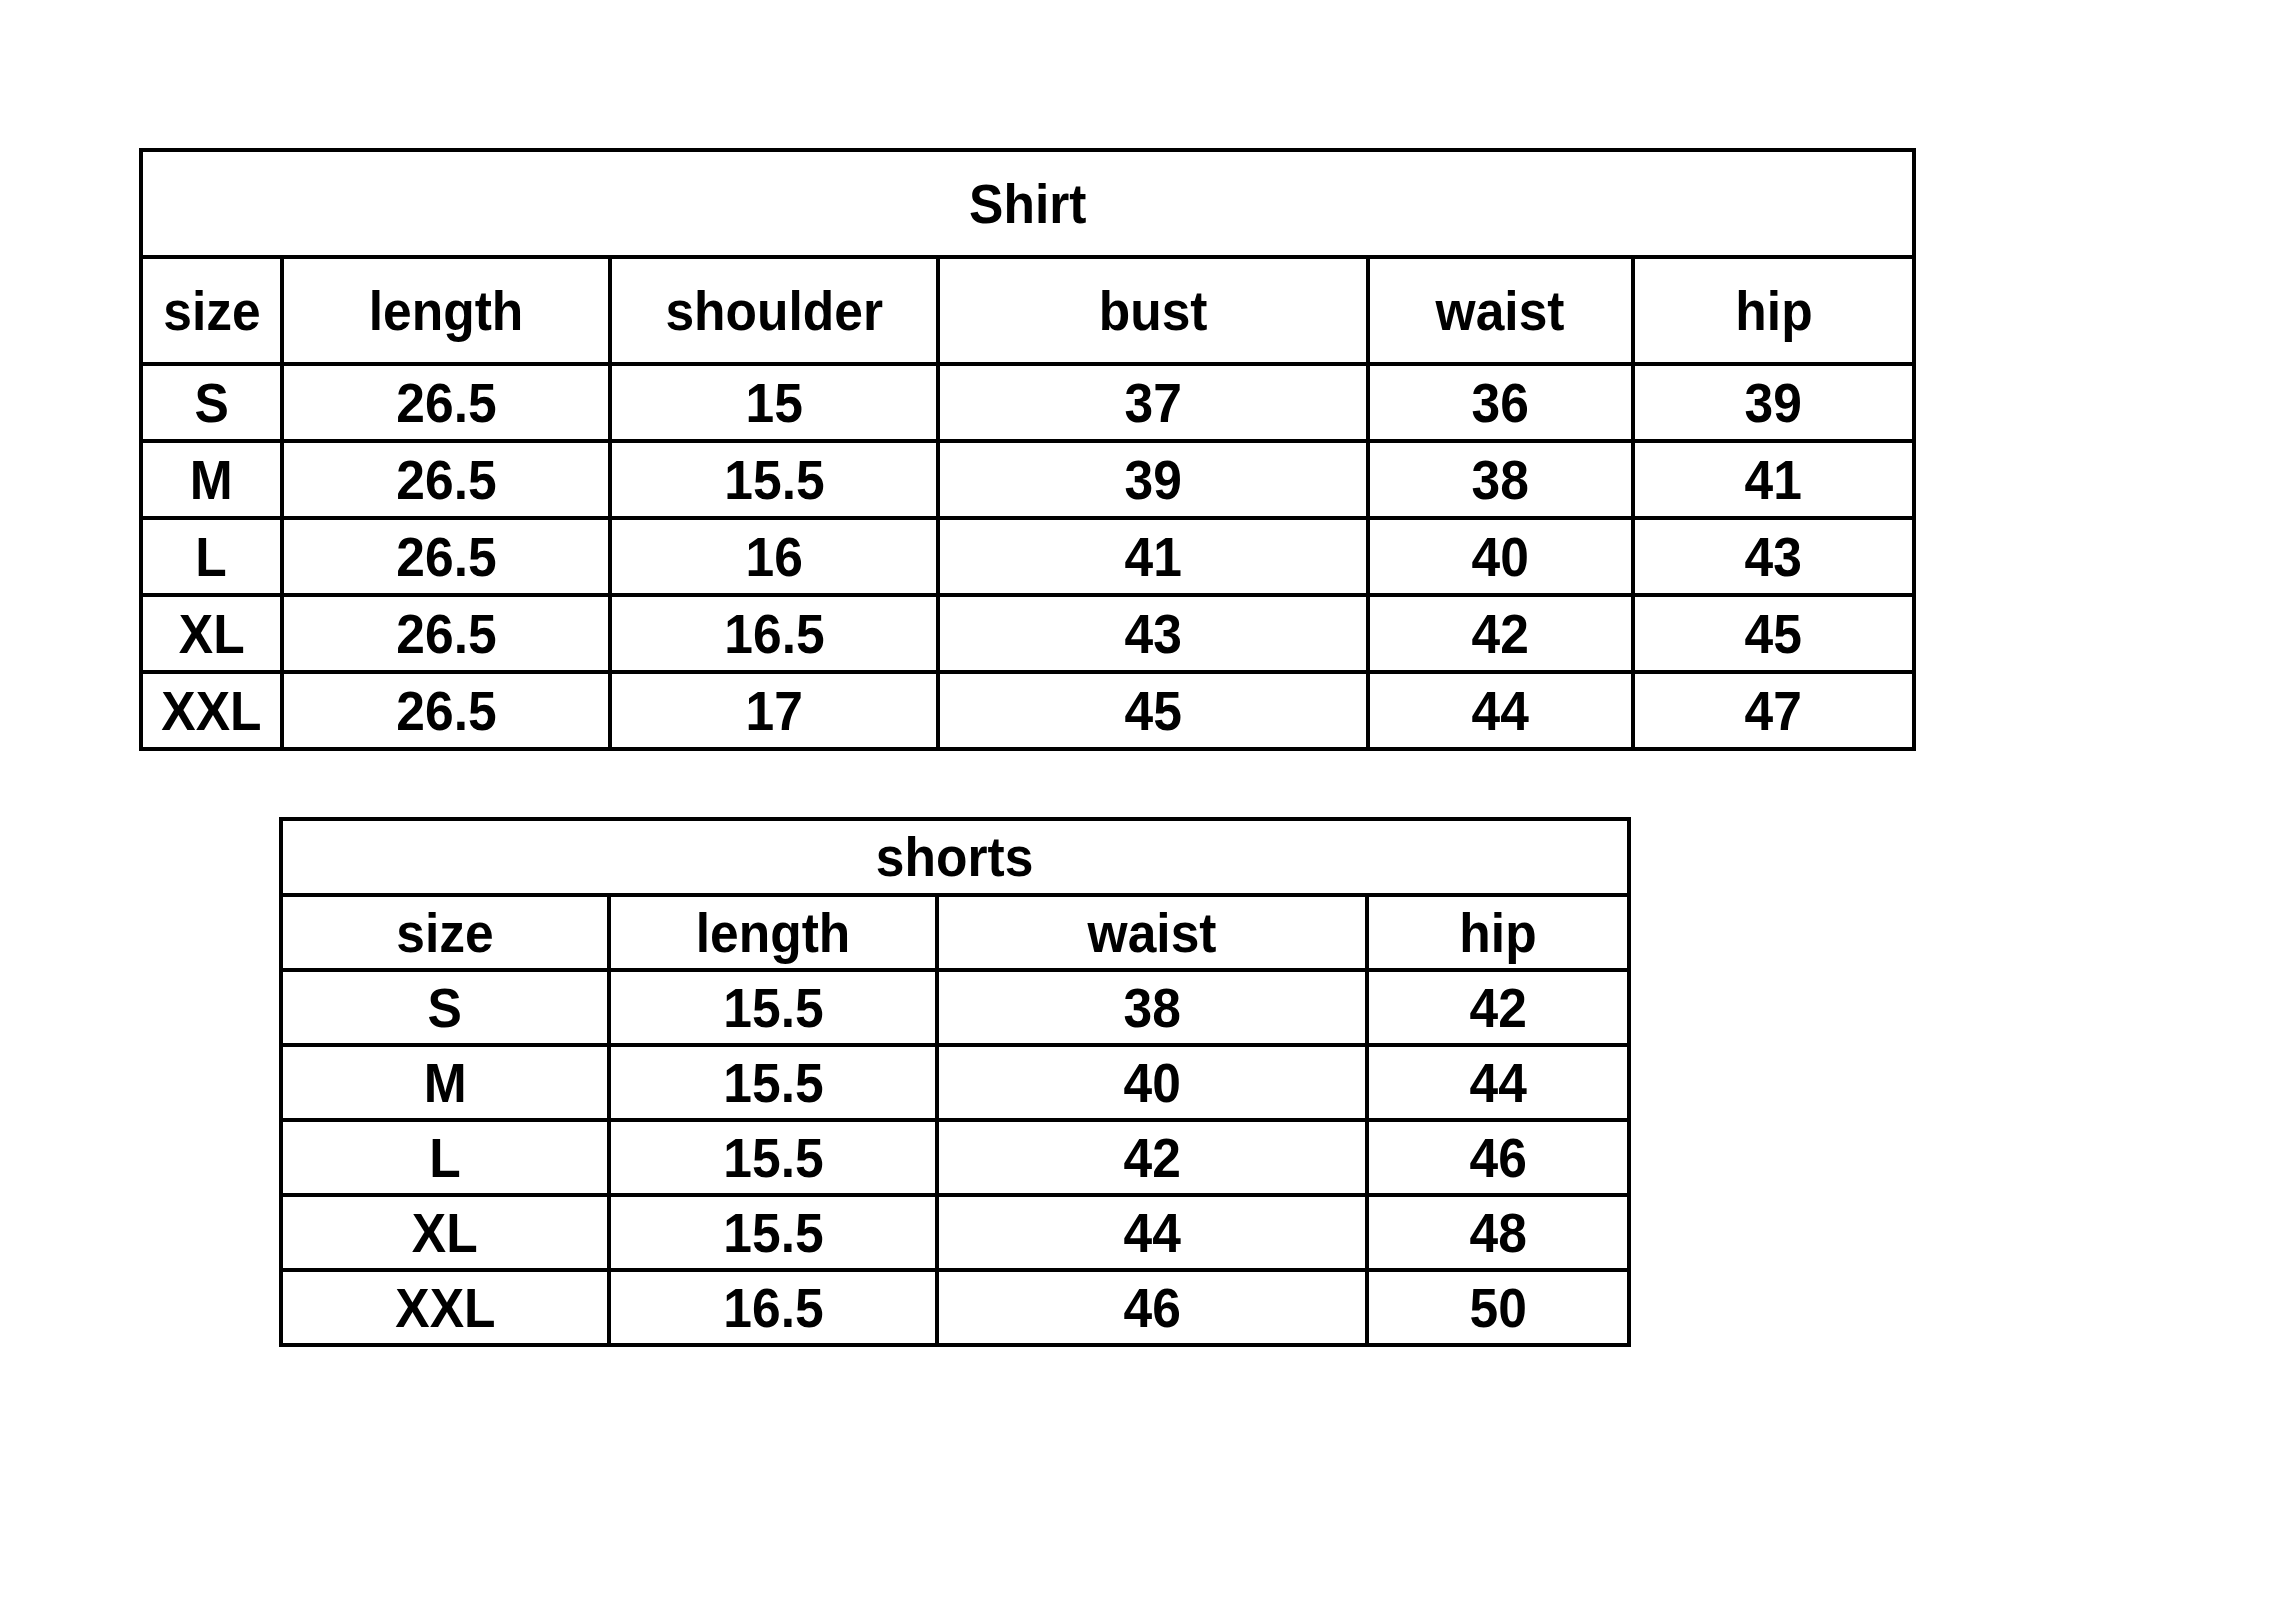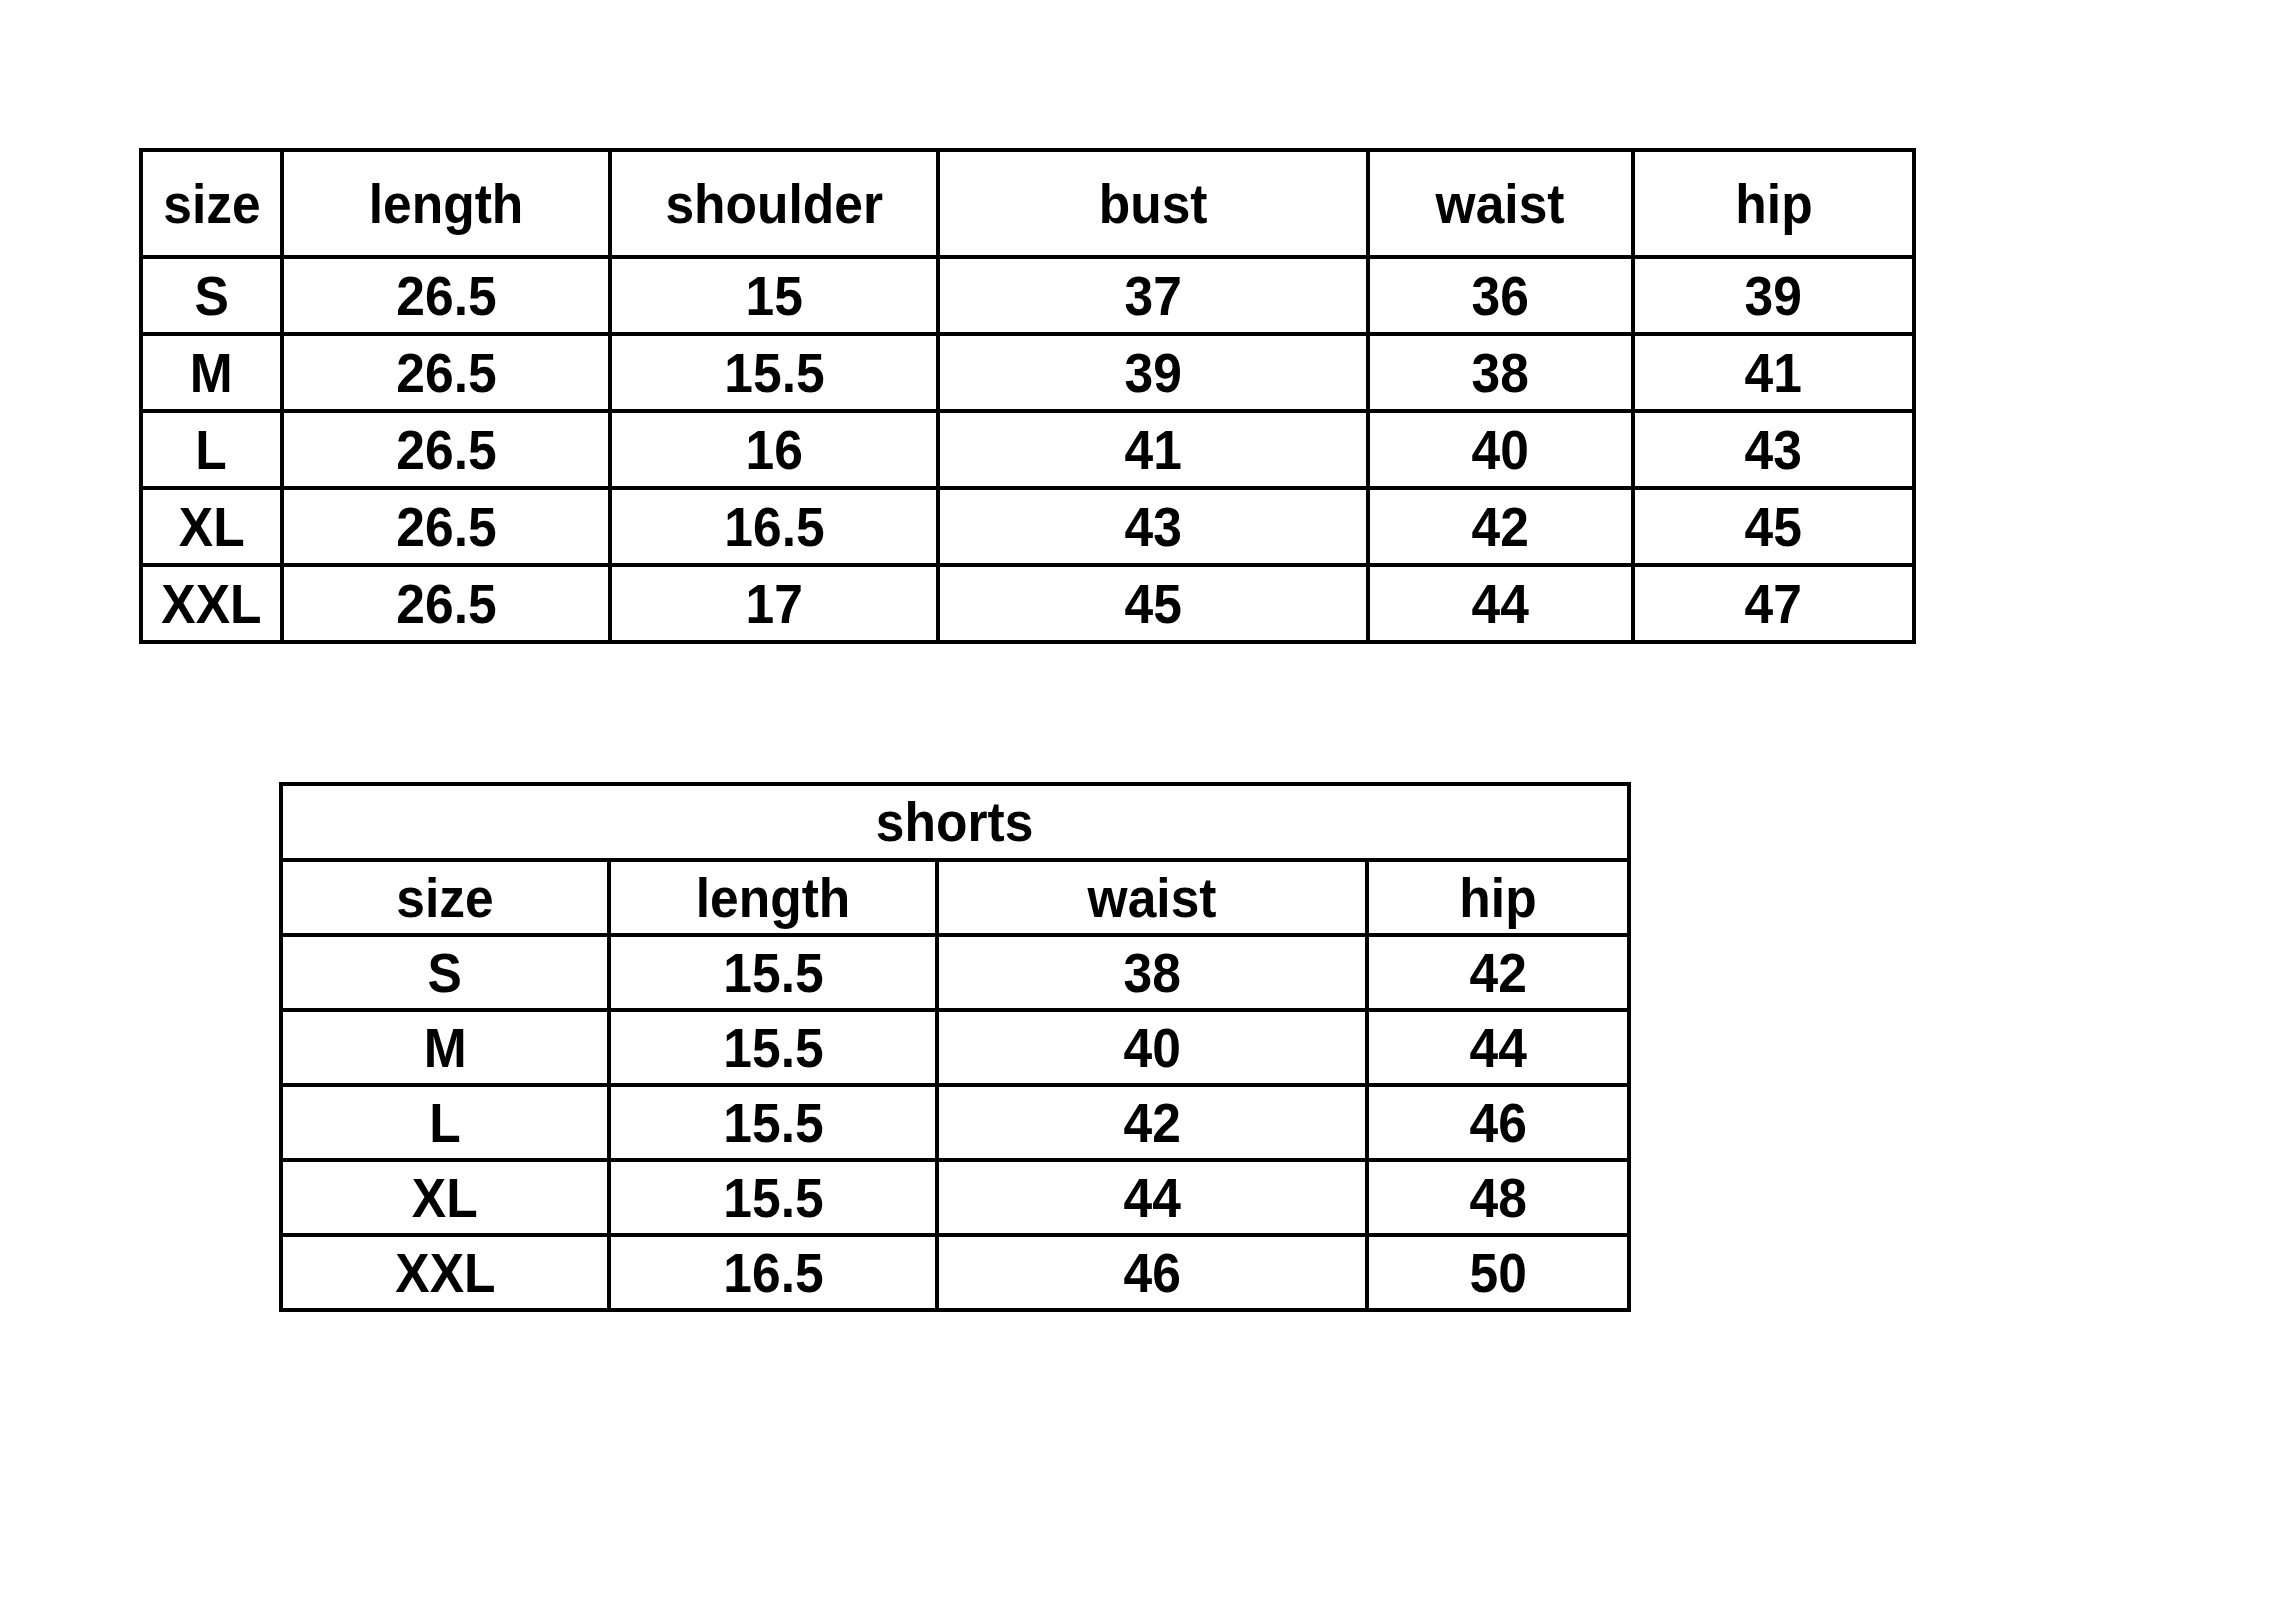--- a/index.html
+++ b/index.html
@@ -25,41 +25,46 @@
     line-height:1;
     overflow:hidden;
   }
   .txt{
     display:inline-block;
     transform:scaleX(0.92);
     transform-origin:center;
     white-space:nowrap;
   }
   #shirt-table{left:139px;top:148px;width:1773px;}
-  #shorts-table{left:279px;top:782px;width:1348px;padding-left:48px;}
+  #shorts-table{left:279px;top:817px;width:1348px;padding-left:48px;}
   tr.shirt-title-row{height:107px;}
   tr.shirt-head-row{height:107px;}
   tr.shirt-data-row{height:77px;}
   tr.shorts-title-row{height:76px;}
   tr.shorts-head-row{height:75px;}
   tr.shorts-data-row{height:75px;}
 </style>
 </head>
 <body>
 
 <table class="sheet" id="shirt-table">
   <colgroup>
     <col style="width:141px">
       <col style="width:328px">
       <col style="width:328px">
     <col style="width:430px">
       <col style="width:265px">
       <col style="width:281px">
   </colgroup>
   <tbody>
+      <tr class="shirt-title-row">
+    <td colspan="6">
+      <span class="txt">Shirt</span>
+    </td>
+  </tr>
   <tr class="shirt-head-row">
     <td><span class="txt">size</span></td>
     <td><span class="txt">length</span></td>
     <td><span class="txt">shoulder</span></td>
     <td><span class="txt">bust</span></td>
     <td><span class="txt">waist</span></td>
     <td><span class="txt">hip</span></td>
   </tr>
   <tr class="shirt-data-row">
     <td><span class="txt">S</span></td>

